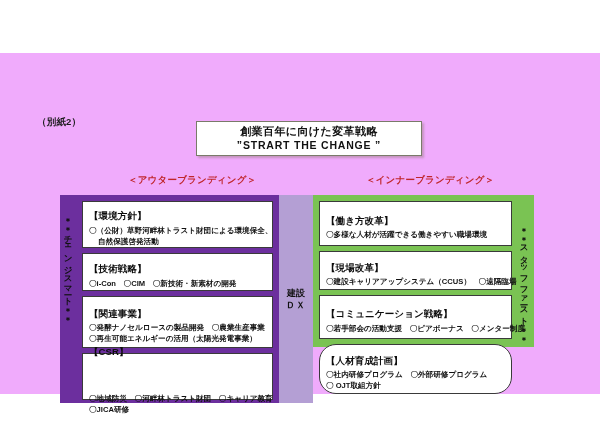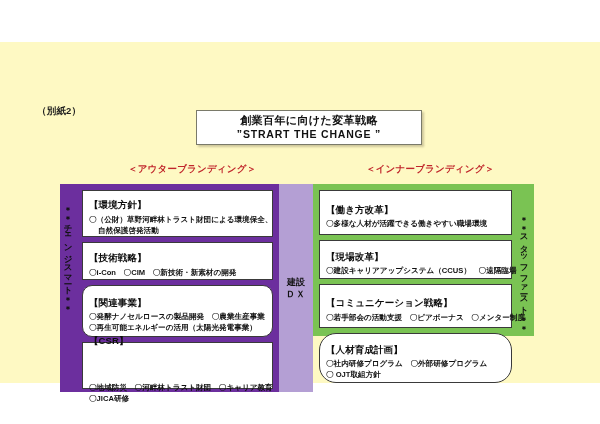--- a/index.html
+++ b/index.html
@@ -16,24 +16,24 @@
     position: relative;
     width: 600px;
     height: 424px;
     background: #ffffff;
   }
 
   
   .canvas {
     position: absolute;
     left: 0;
-    top: 42px;
+    top: 53px;
     width: 600px;
     height: 341px;
-    background: #fef9c3;
+    background: #f0abfc;
     box-sizing: border-box;
   }
 
   
   .sheet-note {
     position: absolute;
     left: 37px;
     top: 63px;
     font-size: 9.5px;
     font-weight: bold;
@@ -193,21 +193,21 @@
     color: #111;
     line-height: 1.32;
     letter-spacing: 0px;
     white-space: nowrap;
   }
   .card-line.indent { padding-left: 9px; }
 
   
   .c-kankyo   { height: 47px; }
   .c-gijutsu  { height: 38px; }
-  .c-kanren   { height: 52px; border-radius: 10px; }
+  .c-kanren   { height: 52px; }
   .c-csr      { height: 47px; gap: 32px; }
 
   .c-hataraki { height: 45px; }
   .c-genba    { height: 39px; }
   .c-comm     { height: 44px; }
   .c-jinzai   { height: 50px; border-radius: 17px; }
 </style>
 </head>
 <body>
 

